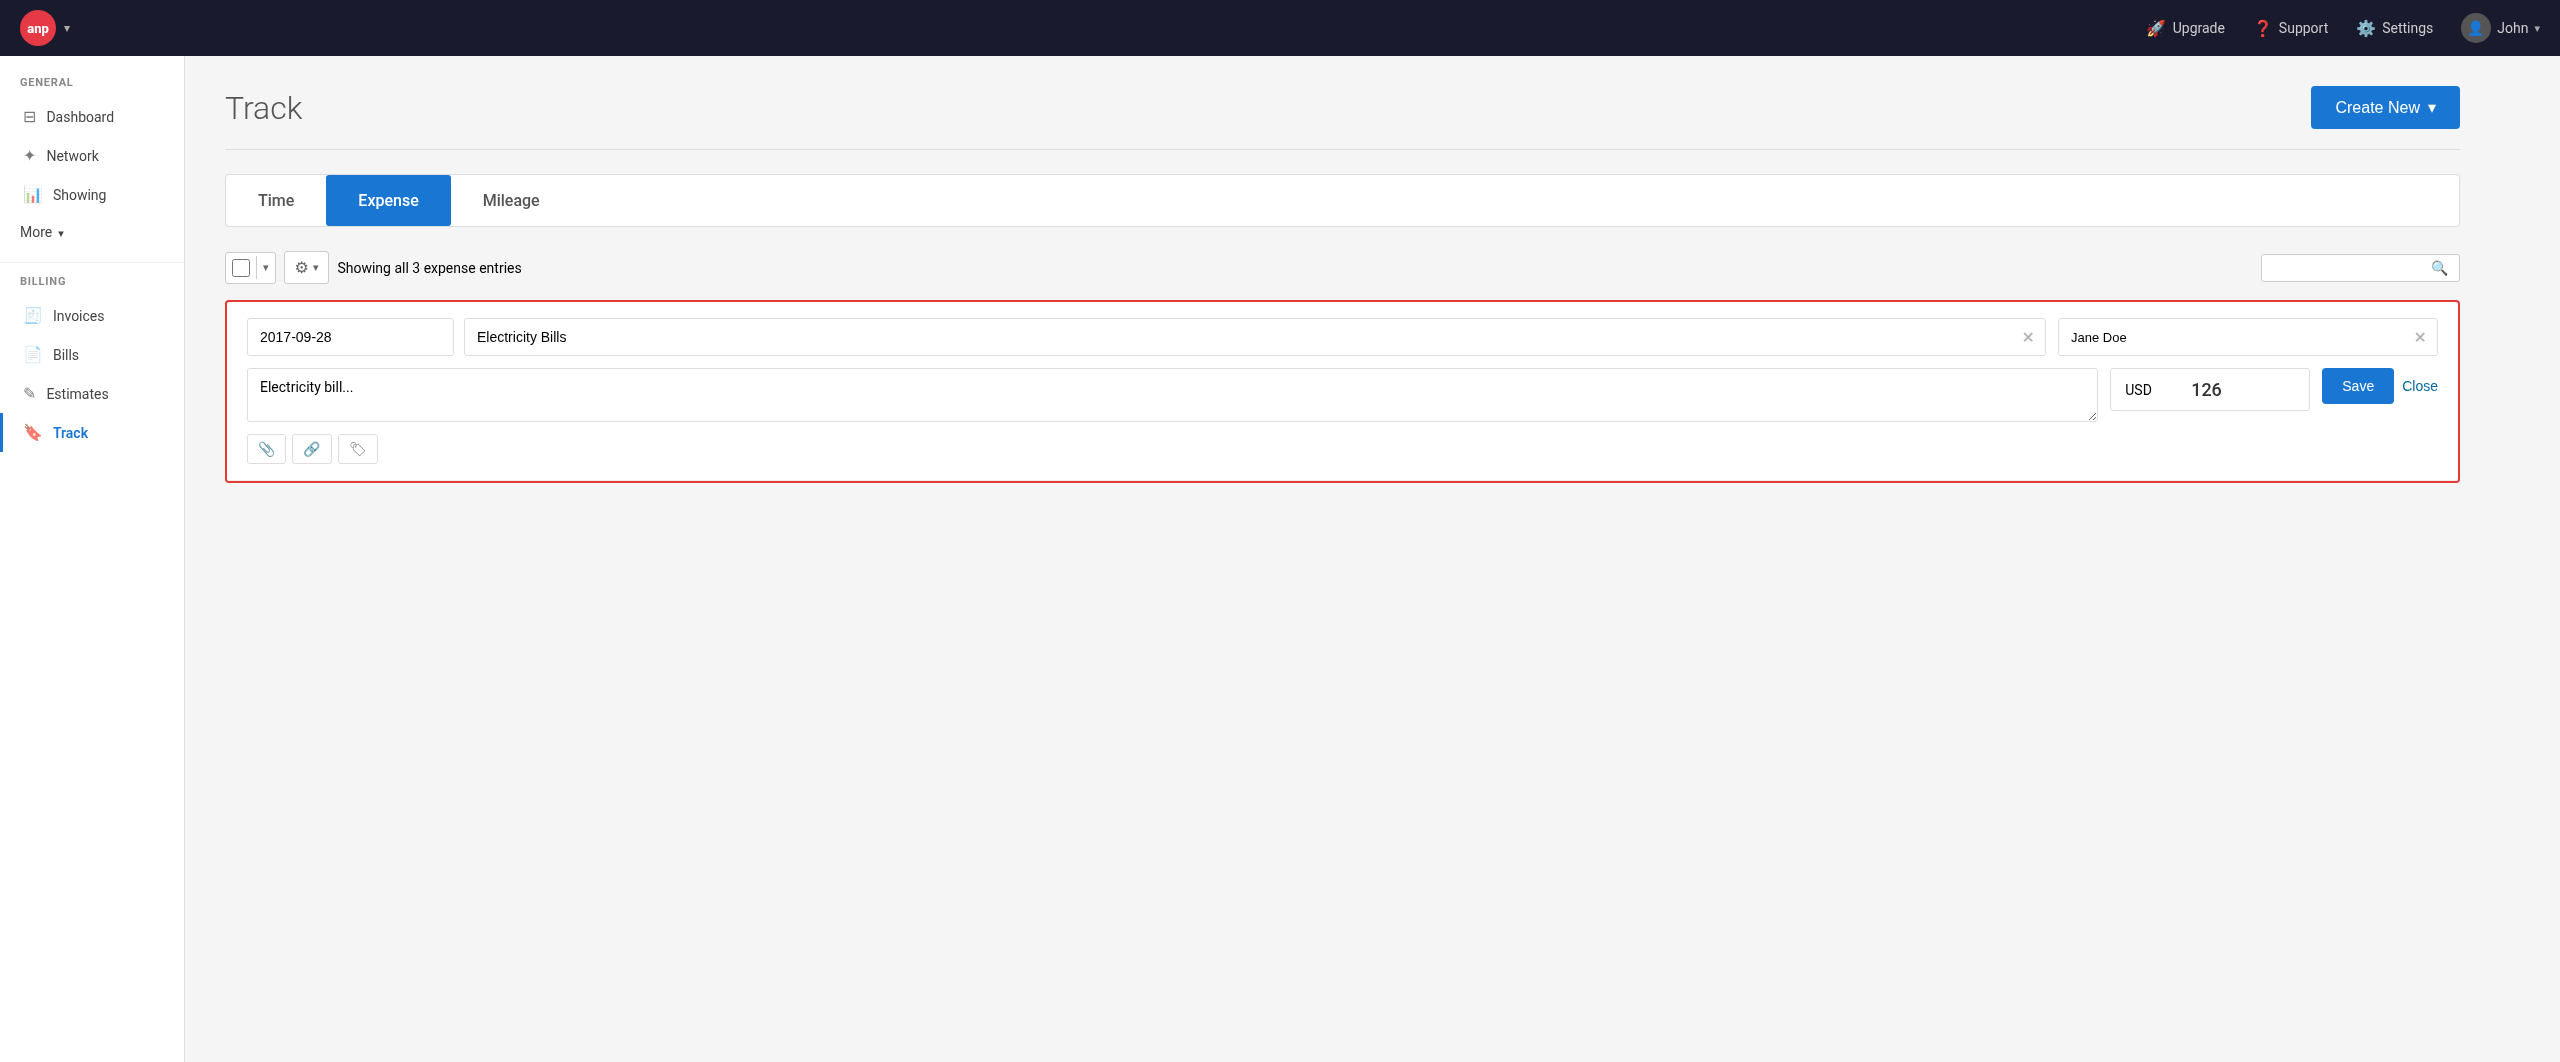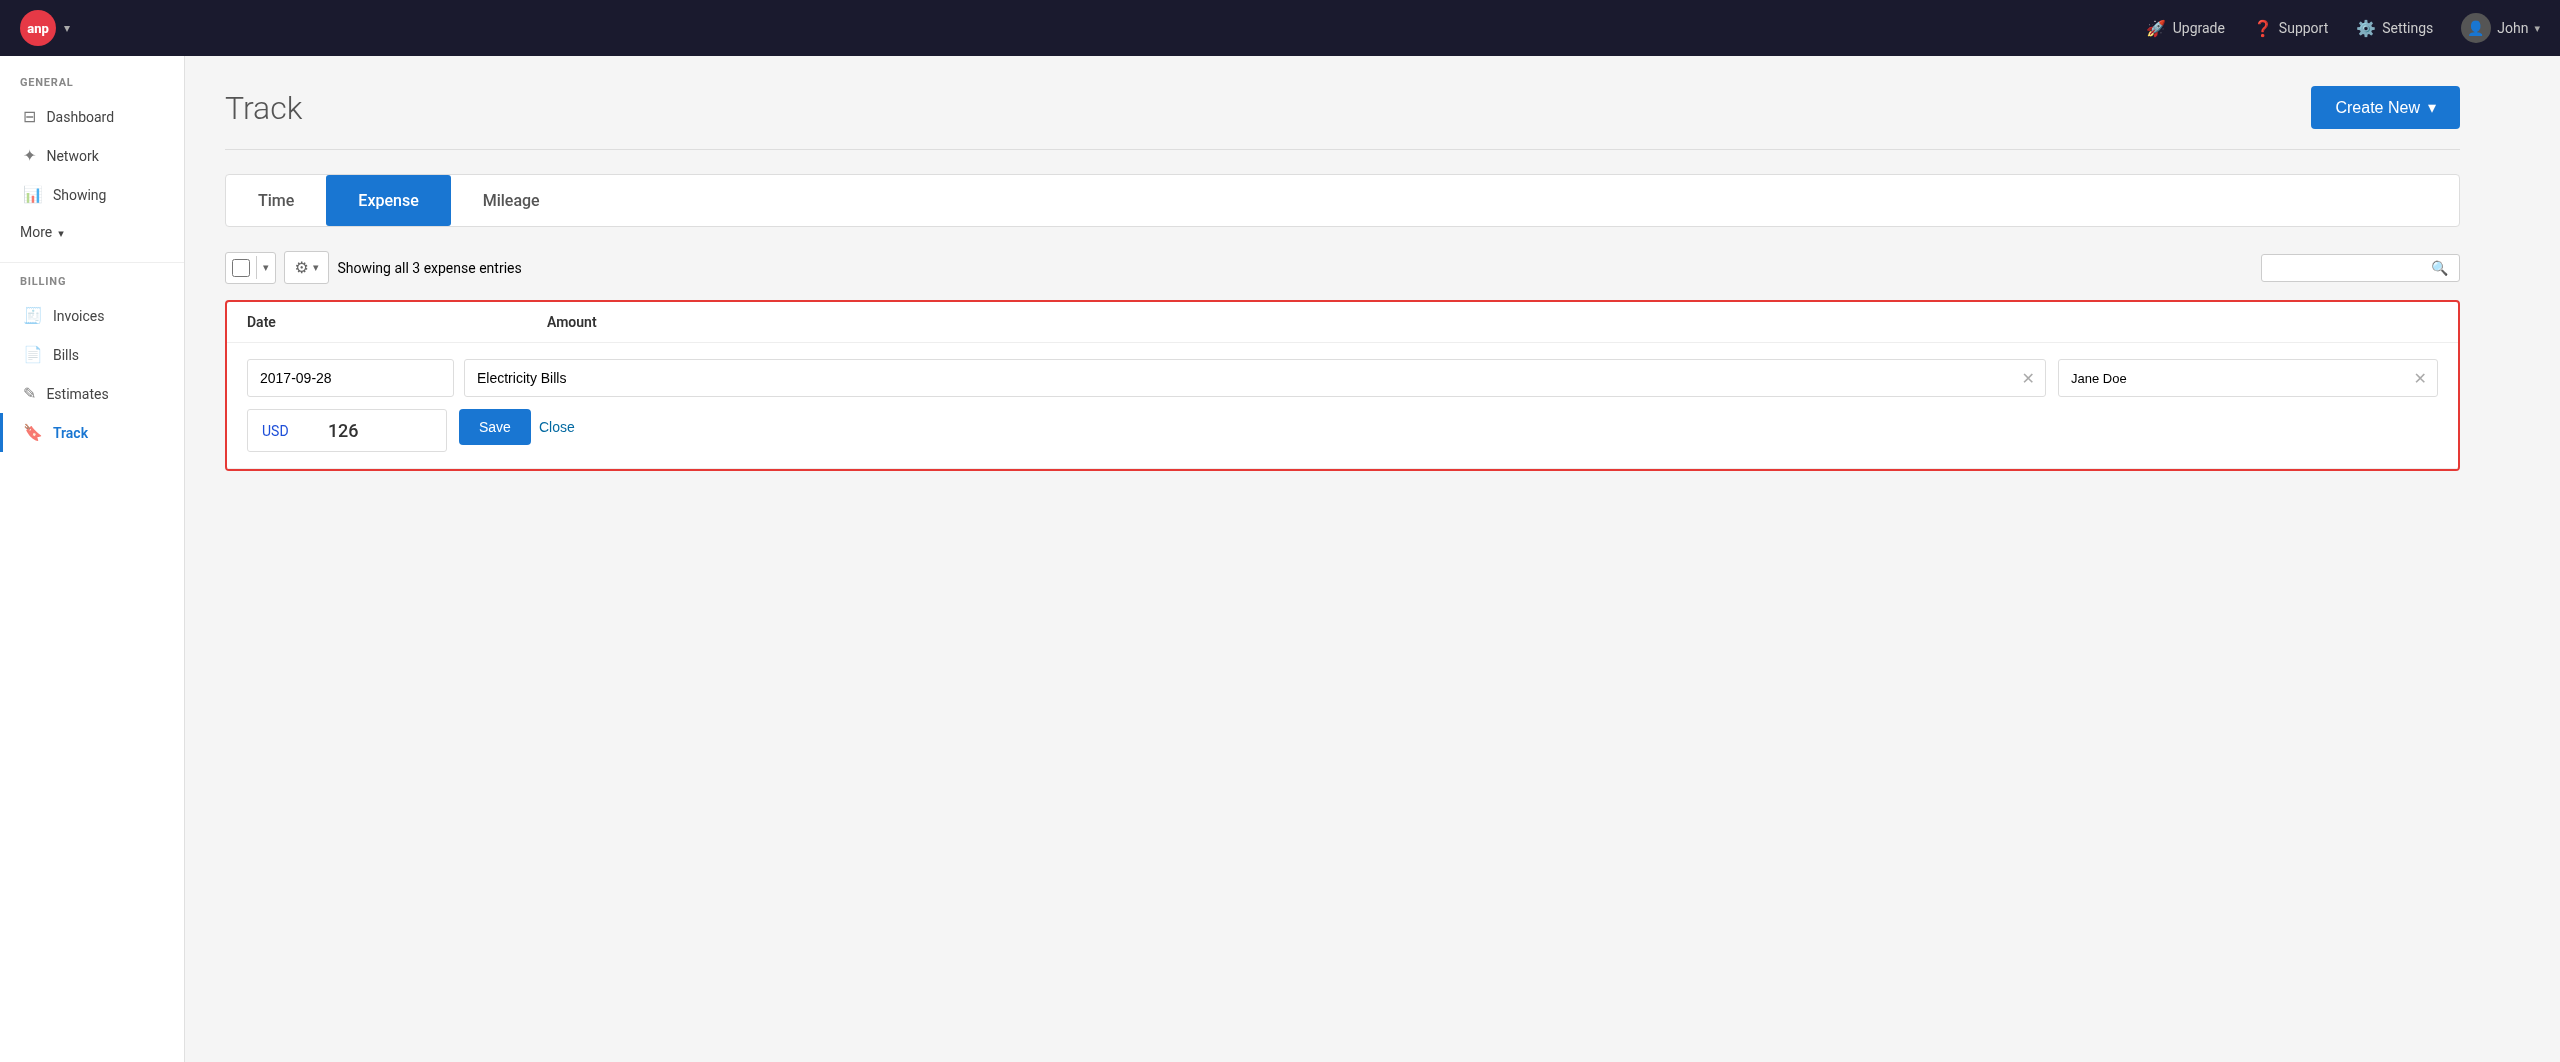--- a/index.html
+++ b/index.html
@@ -314,21 +314,21 @@
       border: 1px solid #ddd;
       border-radius: 3px;
       background: white;
       display: flex;
       align-items: center;
       padding: 10px 14px;
       gap: 10px;
       min-width: 200px;
     }
     .currency-label {
-      color: #1d4ed8;
+      color: #000000;
       font-size: 14px;
     }
     .amount-value {
       font-size: 18px;
       font-weight: 500;
       color: #333;
       min-width: 60px;
       text-align: right;
     }
 
@@ -469,44 +469,48 @@
         <span style="font-size:11px;">▾</span>
       </button>
       <span class="showing-text">Showing all 3 expense entries</span>
       <div class="search-input-wrap">
         <input class="search-input" type="text" placeholder="" style="">
         <span class="search-icon-span">🔍</span>
       </div>
     </div>
 
     <div class="expense-table">
-      <div class="table-header">
-        <div class="col-date">Date</div>
-        <div class="col-amount">Amount</div>
-      </div>
 
       <div class="form-row">
         <div class="form-row-top">
 
           <div style="display:flex;gap:10px;flex:1;align-items:center;">
             <input class="input-field date-field" type="text" value="2017-09-28" style="">
             <div class="desc-field-top">
               <input type="text" value="Electricity Bills" style="">
               <span class="clear-icon">✕</span>
             </div>
           </div>
 
           <div class="assignee-field" style="max-width:380px;">
             <input type="text" value="Jane Doe" style="">
             <span class="clear-icon">✕</span>
           </div>
         </div>
 
         <div class="form-row-bottom">
 
+          <div class="desc-textarea-wrap">
+            <textarea class="desc-textarea" style="">Electricity bill...</textarea>
+            <div class="attachment-icons">
+              <button class="attach-btn" title="Attach file">📎</button>
+              <button class="attach-btn" title="Attach link">🔗</button>
+              <button class="attach-btn" title="Tag">🏷</button>
+            </div>
+          </div>
 
           <div class="amount-section">
             <div class="currency-amount-box">
               <span class="currency-label">USD</span>
               <span class="amount-value">126</span>
             </div>
             <div class="action-btns">
               <button class="save-btn">Save</button>
               <button class="close-btn">Close</button>
             </div>

